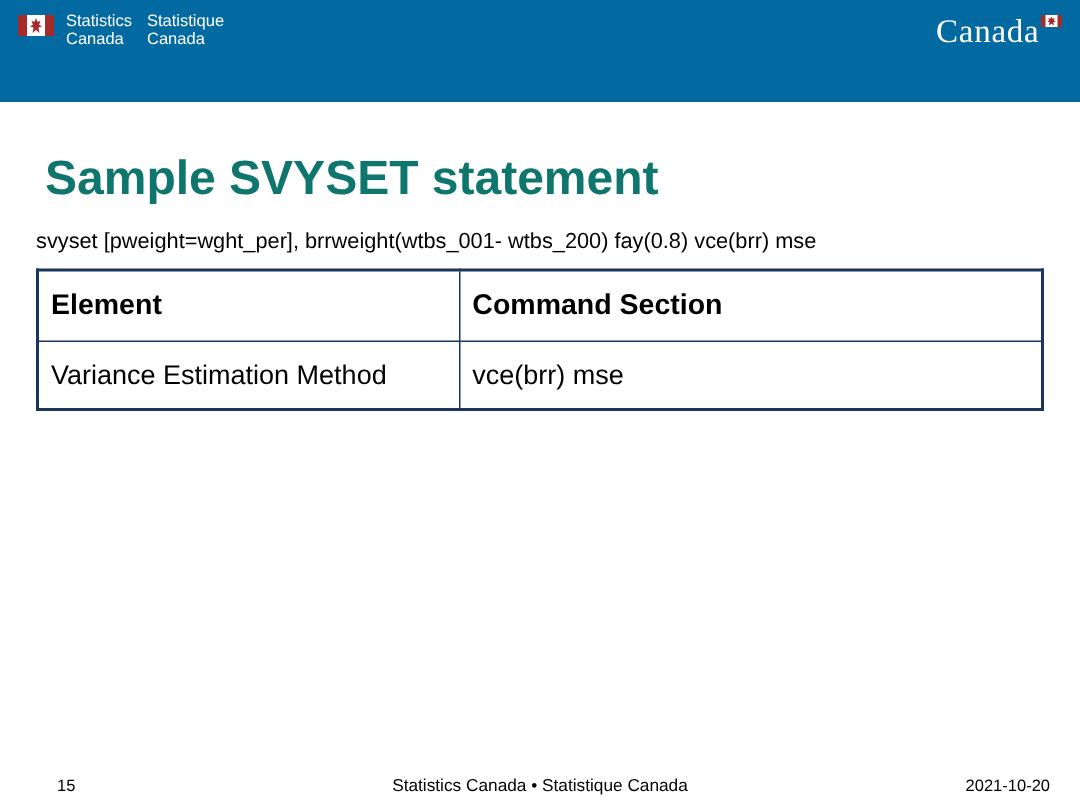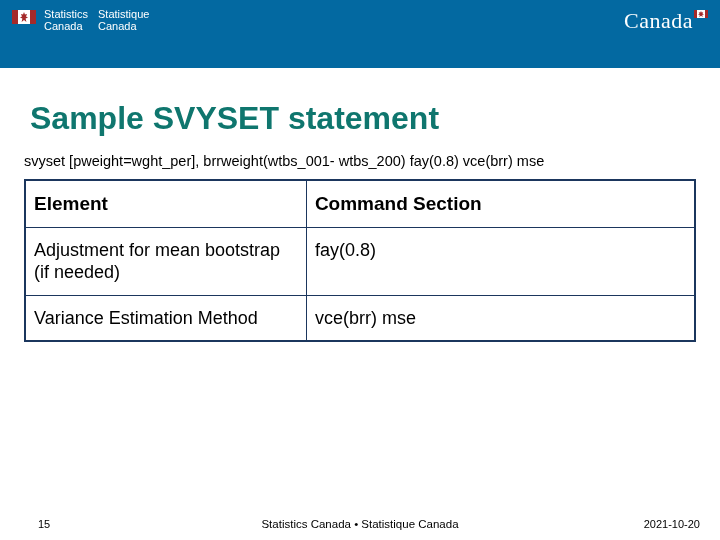--- a/index.html
+++ b/index.html
@@ -193,24 +193,20 @@
         <col class="right">
       </colgroup>
     <thead>
       <tr>
         <th>Element</th>
         <th>Command Section</th>
       </tr>
     </thead>
     <tbody>
       <tr>
-        <td>Adjustment for mean bootstrap (if needed)</td>
-        <td>fay(0.8)</td>
-      </tr>
-      <tr>
         <td>Variance Estimation Method</td>
         <td>vce(brr) mse</td>
       </tr>
     </tbody>
   </table>
 </div>
 
 <div class="footer">
   <span class="page">15</span>
   <span class="center">Statistics Canada • Statistique Canada</span>

